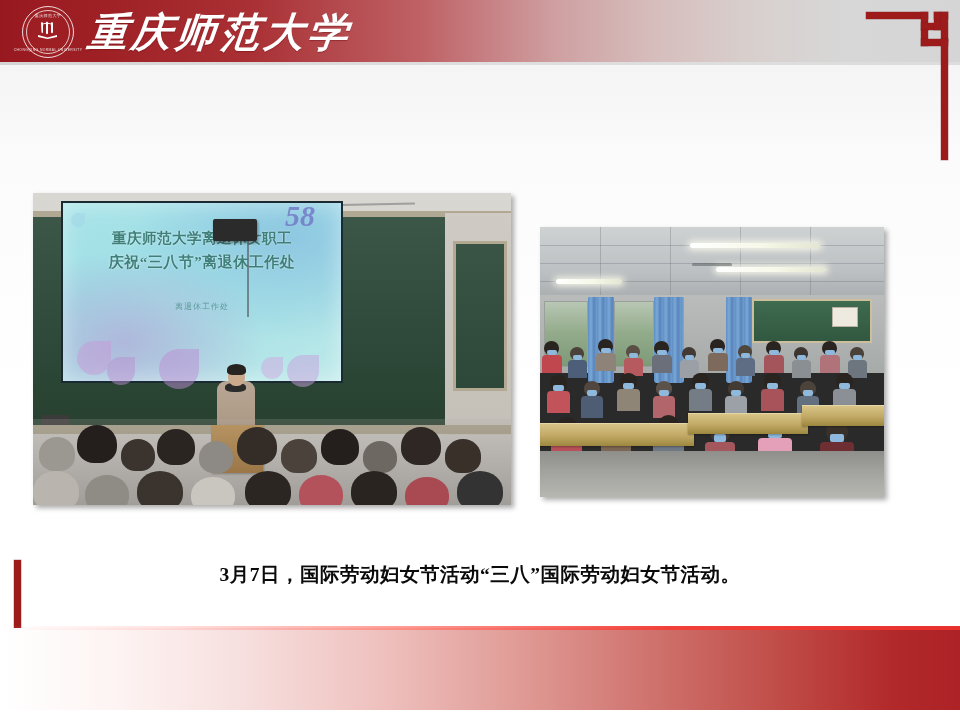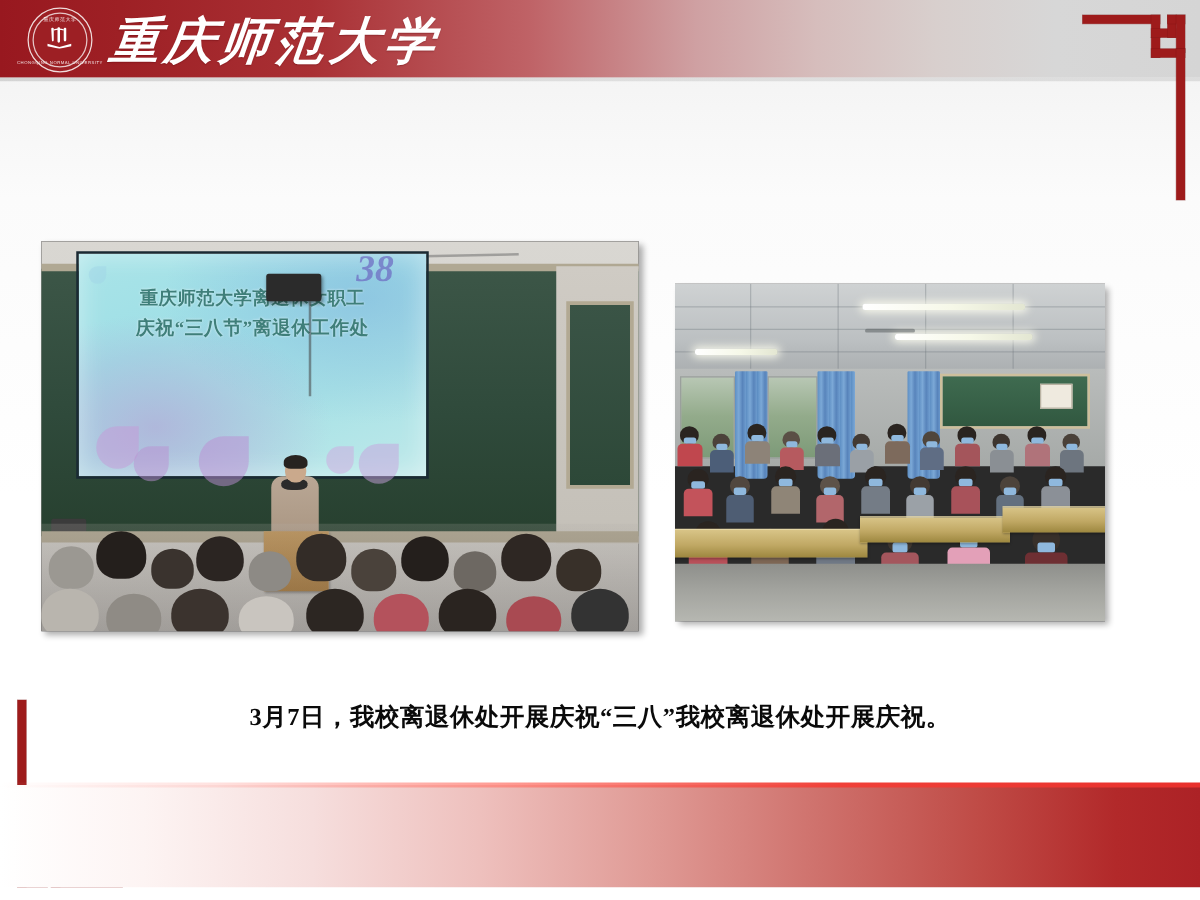--- a/index.html
+++ b/index.html
@@ -420,23 +420,24 @@
   </div>
 
   <div class="photo" id="photo-left">
     <div class="ph-inner">
       <div class="lh-wall"></div>
       <div class="lh-board"></div>
       <div class="lh-board-frame"></div>
       <div class="lh-cable"></div>
 
       <div class="lh-screen">
-        <div class="scr-38">38</div>
+        <div class="scr-38">58</div>
         <div class="scr-title1">重庆师范大学离退休女职工</div>
         <div class="scr-title2">庆祝“三八节”离退休工作处</div>
+        <div class="scr-sub1">离退休工作处</div>
         <div class="scr-flower" style="left:14px; bottom:6px;  width:34px; height:34px; background:#c59ad8;"></div>
         <div class="scr-flower" style="left:44px; bottom:-4px; width:28px; height:28px; background:#b98fd2;"></div>
         <div class="scr-flower" style="left:96px; bottom:-8px; width:40px; height:40px; background:#bb8ed4;"></div>
         <div class="scr-flower" style="right:22px;bottom:-6px; width:32px; height:32px; background:#c8a2dd;"></div>
         <div class="scr-flower" style="right:58px;bottom:2px;  width:22px; height:22px; background:#cfa8e0;"></div>
         <div class="scr-flower" style="left:8px;  top:10px;    width:14px; height:14px; background:#9fd3e6; opacity:.45;"></div>
       </div>
 
       <div class="lh-speaker-box"></div>
       <div class="lh-wire"></div>
@@ -643,21 +644,21 @@
 
       <div class="desk" style="left:-6px;  top:196px; width:160px; height:22px;"></div>
       <div class="desk" style="left:148px; top:186px; width:120px; height:20px;"></div>
       <div class="desk" style="left:262px; top:178px; width:96px;  height:20px;"></div>
       <div class="desk" style="left:-10px; top:230px; width:120px; height:24px;"></div>
       <div class="desk" style="left:196px; top:232px; width:160px; height:26px;"></div>
       <div class="cr-floor"></div>
     </div>
   </div>
 
-  <div class="caption">3月7日，我校离退休处开展庆祝“三八”我校离退休处开展庆祝。</div>
+  <div class="caption">3月7日，国际劳动妇女节活动“三八”国际劳动妇女节活动。</div>
 
   <div class="ornament" id="orn-bl">
     <span style="left:0px;  top:0px;   width:7px;  height:124px;"></span>
     <span style="left:0px;  top:117px; width:24px; height:7px;"></span>
     <span style="left:17px; top:117px; width:7px;  height:30px;"></span>
     <span style="left:0px;  top:128px; width:7px;  height:22px;"></span>
     <span style="left:0px;  top:143px; width:24px; height:7px;"></span>
     <span style="left:10px; top:132px; width:18px; height:7px;"></span>
     <span style="left:27px; top:132px; width:7px;  height:18px;"></span>
     <span style="left:27px; top:143px; width:57px; height:7px;"></span>

